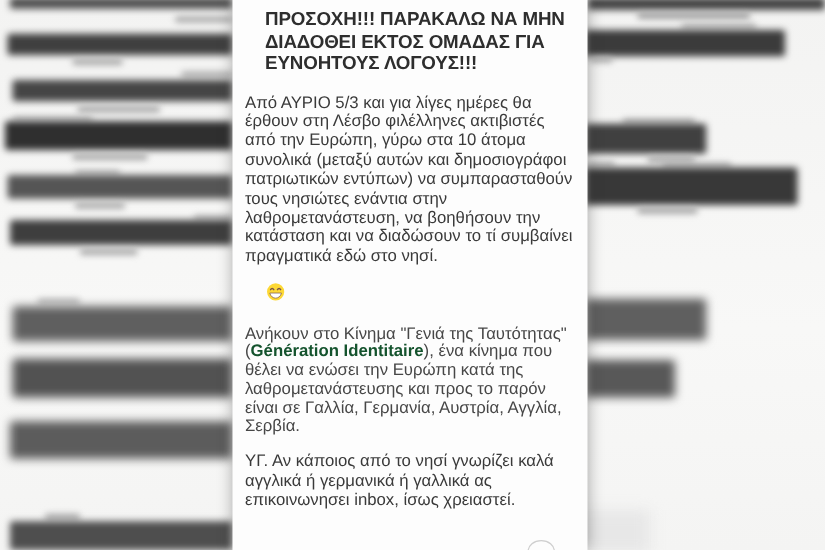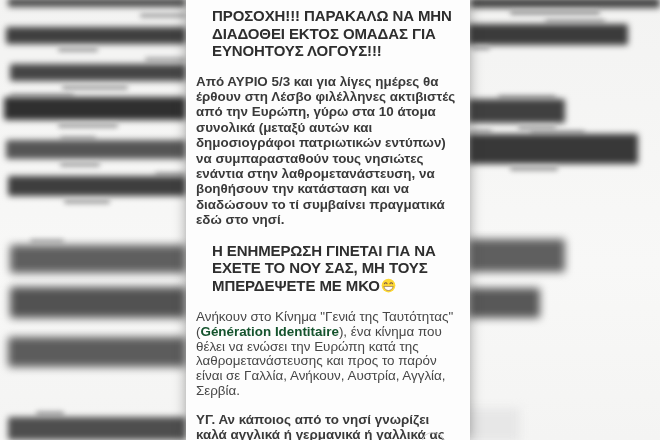--- a/index.html
+++ b/index.html
@@ -12,21 +12,21 @@
   .bar{position:absolute;border-radius:2px;filter:blur(3px);}
   .blob{filter:blur(4px);}
   .frag{position:absolute;filter:blur(2.5px);border-radius:2px;}
   .patch{position:absolute;filter:blur(5px);}
   .panel{
     position:absolute;left:186px;top:0;width:284px;height:440px;z-index:2;
     background:#fdfdfd;box-sizing:border-box;padding:7px 10px 0 10px;
     box-shadow:0 0 12px rgba(50,50,50,.45);
   }
   .warning-h{font-size:15px;font-weight:700;line-height:17.5px;color:#2e2e2e;margin:0 0 14px 16px;letter-spacing:-0.1px;}
-  .para-bold{font-size:13.4px;font-weight:700;line-height:15.4px;color:#3a3a3a;margin:0 0 14px 0;}
+  .para-bold{font-size:13.4px;font-weight:400;line-height:15.4px;color:#3a3a3a;margin:0 0 14px 0;}
   .para-reg{font-size:13.4px;font-weight:400;line-height:14.8px;color:#474747;margin:0 0 13px 0;}
   .para-reg b{font-weight:700;color:#14532d;}
   .emoji{display:inline-block;vertical-align:-2px;margin-left:1px;}
   .partial-circle{
     position:absolute;bottom:-10px;right:26px;width:20px;height:16px;
     border:1px solid #cfcfcf;border-radius:50%;background:transparent;
   }
 </style>
 </head>
 <body>
@@ -75,25 +75,25 @@
     <div class="bar blob" style="top:288px;left:468px;width:72px;height:30px;background:#585858;"></div>
     <div class="patch" style="top:408px;left:455px;width:65px;height:34px;background:#e7e7e7;"></div>
   </div>
 </div>
 
 <div class="panel">
   <h1 class="warning-h">ΠΡΟΣΟΧΗ!!! ΠΑΡΑΚΑΛΩ ΝΑ ΜΗΝ ΔΙΑΔΟΘΕΙ ΕΚΤΟΣ ΟΜΑΔΑΣ ΓΙΑ ΕΥΝΟΗΤΟΥΣ ΛΟΓΟΥΣ!!!</h1>
 
   <p class="para-bold">Από ΑΥΡΙΟ 5/3 και για λίγες ημέρες θα έρθουν στη Λέσβο φιλέλληνες ακτιβιστές από την Ευρώπη, γύρω στα 10 άτομα συνολικά (μεταξύ αυτών και δημοσιογράφοι πατριωτικών εντύπων) να συμπαρασταθούν τους νησιώτες ενάντια στην λαθρομετανάστευση, να βοηθήσουν την κατάσταση και να διαδώσουν το τί συμβαίνει πραγματικά εδώ στο νησί.</p>
 
-  <h2 class="warning-h"><span>Η ΕΝΗΜΕΡΩΣΗ ΓΙΝΕΤΑΙ ΓΙΑ ΝΑ ΕΧΕΤΕ ΤΟ ΝΟΥ ΣΑΣ, ΜΗ ΤΟΥΣ ΜΠΕΡΔΕΨΕΤΕ ΜΕ ΜΚΟ</span><span class="emoji"><svg width="15" height="15" viewBox="0 0 24 24">
+  <h2 class="warning-h"><span class="emoji"><svg width="15" height="15" viewBox="0 0 24 24">
           <circle cx="12" cy="12" r="11" fill="#fdd835"></circle>
           <path d="M4.5 13.5c1.2 4.5 4.3 6.5 7.5 6.5s6.3-2 7.5-6.5z" fill="#ffffff" stroke="#795548" stroke-width="0.9"></path>
           <path d="M5.5 9.2c1.1-2 3.1-2 4.2 0" stroke="#795548" stroke-width="1.7" fill="none" stroke-linecap="round"></path>
           <path d="M14.3 9.2c1.1-2 3.1-2 4.2 0" stroke="#795548" stroke-width="1.7" fill="none" stroke-linecap="round"></path>
         </svg></span></h2>
 
-  <p class="para-reg"><span>Ανήκουν στο Κίνημα "Γενιά της Ταυτότητας" (</span><b>Génération Identitaire</b><span>), ένα κίνημα που θέλει να ενώσει την Ευρώπη κατά της λαθρομετανάστευσης και προς το παρόν είναι σε Γαλλία, Ανήκουν, Αυστρία, Αγγλία, Σερβία.</span></p>
+  <p class="para-reg"><span>Ανήκουν στο Κίνημα "Γενιά της Ταυτότητας" (</span><b>Génération Identitaire</b><span>), ένα κίνημα που θέλει να ενώσει την Ευρώπη κατά της λαθρομετανάστευσης και προς το παρόν είναι σε Γαλλία, Γερμανία, Αυστρία, Αγγλία, Σερβία.</span></p>
 
   <p class="para-bold" style="margin-bottom:0;">ΥΓ. Αν κάποιος από το νησί γνωρίζει καλά αγγλικά ή γερμανικά ή γαλλικά ας επικοινωνησει inbox, ίσως χρειαστεί.</p>
 
   <div class="partial-circle"></div>
 </div>
 
 </body></html>

